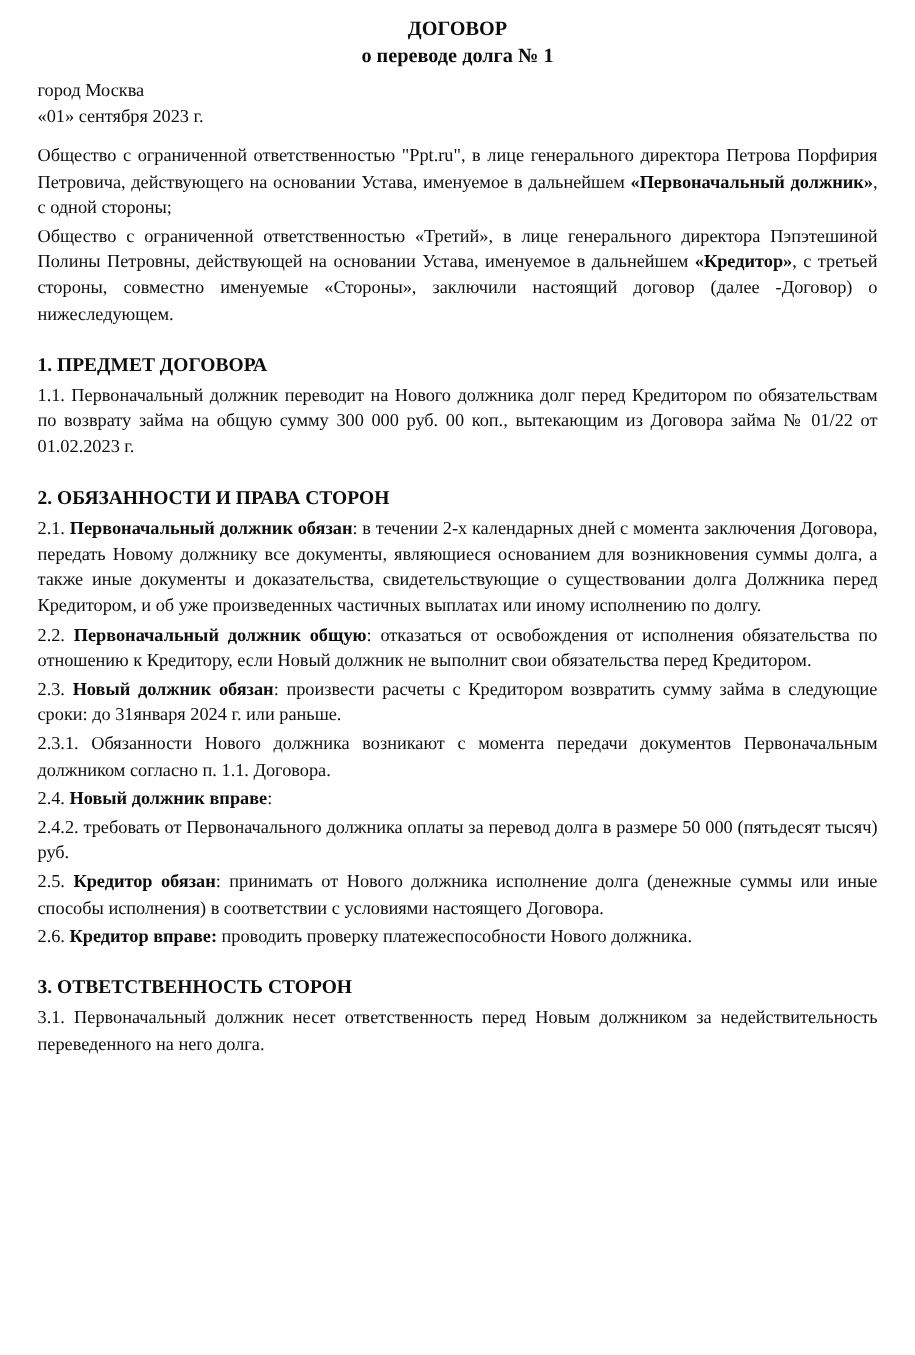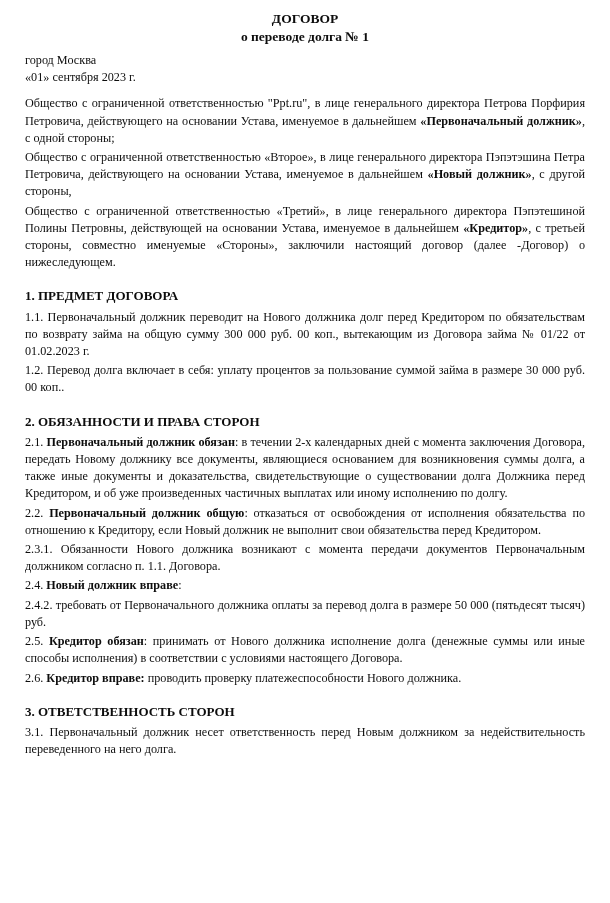--- a/index.html
+++ b/index.html
@@ -48,30 +48,29 @@
 
   <p class="doc-title">ДОГОВОР</p>
   <p class="doc-subtitle">о переводе долга  № 1</p>
 
   <div class="meta-row">
     <span>город Москва</span>
     <span>«01» сентября 2023 г.</span>
   </div>
 
   <p class="para"><span>Общество с ограниченной ответственностью "Ppt.ru", в лице генерального директора Петрова Порфирия Петровича, действующего на основании Устава, именуемое в дальнейшем </span><b>«Первоначальный должник»</b><span>, с одной стороны;</span></p>
-  <p class="para"><span>Общество с ограниченной ответственностью «Второе», в лице генерального директора Пэпэтэшина Петра Петровича,  действующего на основании Устава, именуемое в дальнейшем </span><b>«Новый должник»</b><span>, с другой стороны,</span></p>
   <p class="para"><span>Общество с ограниченной ответственностью «Третий»,  в лице генерального директора Пэпэтешиной Полины Петровны,  действующей на основании Устава, именуемое в дальнейшем </span><b>«Кредитор»</b><span>, с третьей стороны, совместно именуемые «Стороны», заключили настоящий договор (далее -Договор) о нижеследующем.</span></p>
 
   <p class="section-heading">1. ПРЕДМЕТ ДОГОВОРА</p>
   <p class="para"><span>1.1. Первоначальный должник переводит на Нового должника долг перед Кредитором по обязательствам по возврату займа  на общую сумму 300 000 руб. 00 коп., вытекающим из Договора займа  № 01/22 от  01.02.2023 г.</span></p>
-  <p class="para"><span>1.2. Перевод долга включает в себя: уплату процентов за пользование суммой займа  в размере 30 000 руб.  00 коп..</span></p>
 
   <p class="section-heading">2. ОБЯЗАННОСТИ И ПРАВА СТОРОН</p>
   <p class="para"><span>2.1. </span><b>Первоначальный должник обязан</b><span>: в течении 2-х календарных дней с момента заключения Договора, передать Новому должнику все документы,  являющиеся основанием для возникновения суммы долга, а также иные документы и доказательства, свидетельствующие о существовании долга Должника перед Кредитором, и об уже  произведенных частичных выплатах или иному исполнению по долгу.</span></p>
   <p class="para"><span>2.2. </span><b>Первоначальный должник общую</b><span>: отказаться от освобождения от исполнения обязательства по отношению к Кредитору, если Новый должник не выполнит свои обязательства перед Кредитором.</span></p>
+  <p class="para"><span>2.3. </span><b>Новый должник обязан</b><span>: произвести расчеты с Кредитором возвратить сумму займа в следующие сроки: до 31января 2024 г. или раньше.</span></p>
   <p class="para"><span>2.3.1. Обязанности Нового должника возникают с момента передачи документов Первоначальным должником согласно п. 1.1. Договора.</span></p>
   <p class="para"><span>2.4. </span><b>Новый должник вправе</b><span>:</span></p>
   <p class="para"><span>2.4.2. требовать от Первоначального должника оплаты за перевод долга в размере 50 000 (пятьдесят тысяч) руб.</span></p>
   <p class="para"><span>2.5. </span><b>Кредитор обязан</b><span>: принимать от Нового должника исполнение долга (денежные суммы или иные способы исполнения) в соответствии с условиями настоящего Договора.</span></p>
   <p class="para"><span>2.6. </span><b>Кредитор вправе:</b><span> проводить проверку платежеспособности Нового должника.</span></p>
 
   <p class="section-heading">3. ОТВЕТСТВЕННОСТЬ СТОРОН</p>
   <p class="para"><span>3.1.  Первоначальный  должник  несет  ответственность  перед  Новым  должником  за недействительность переведенного на него долга.</span></p>
 
 </div>

